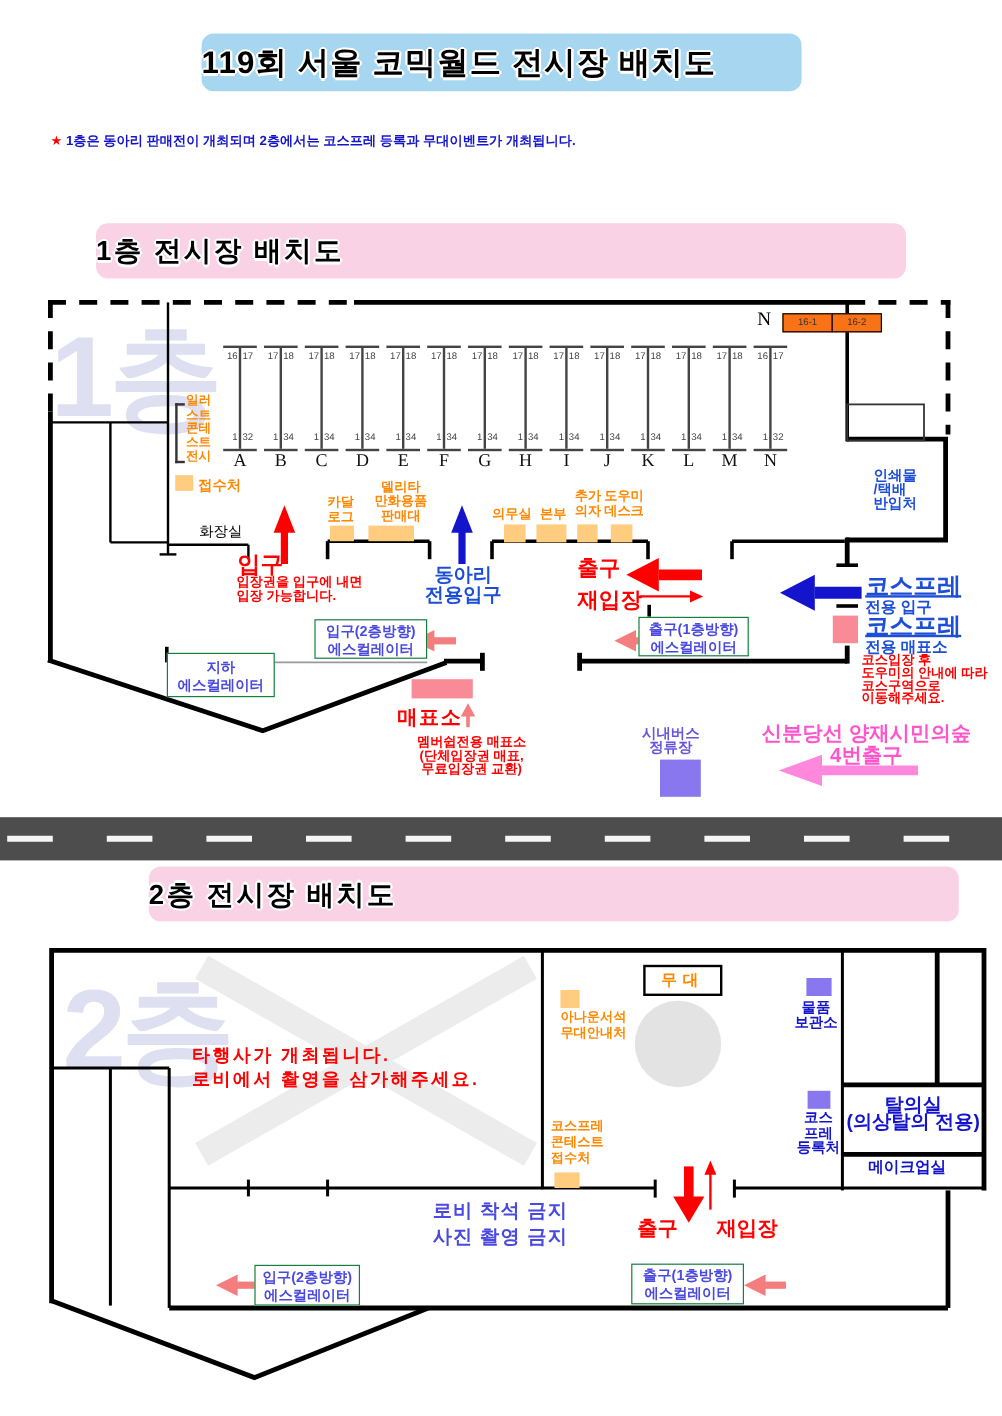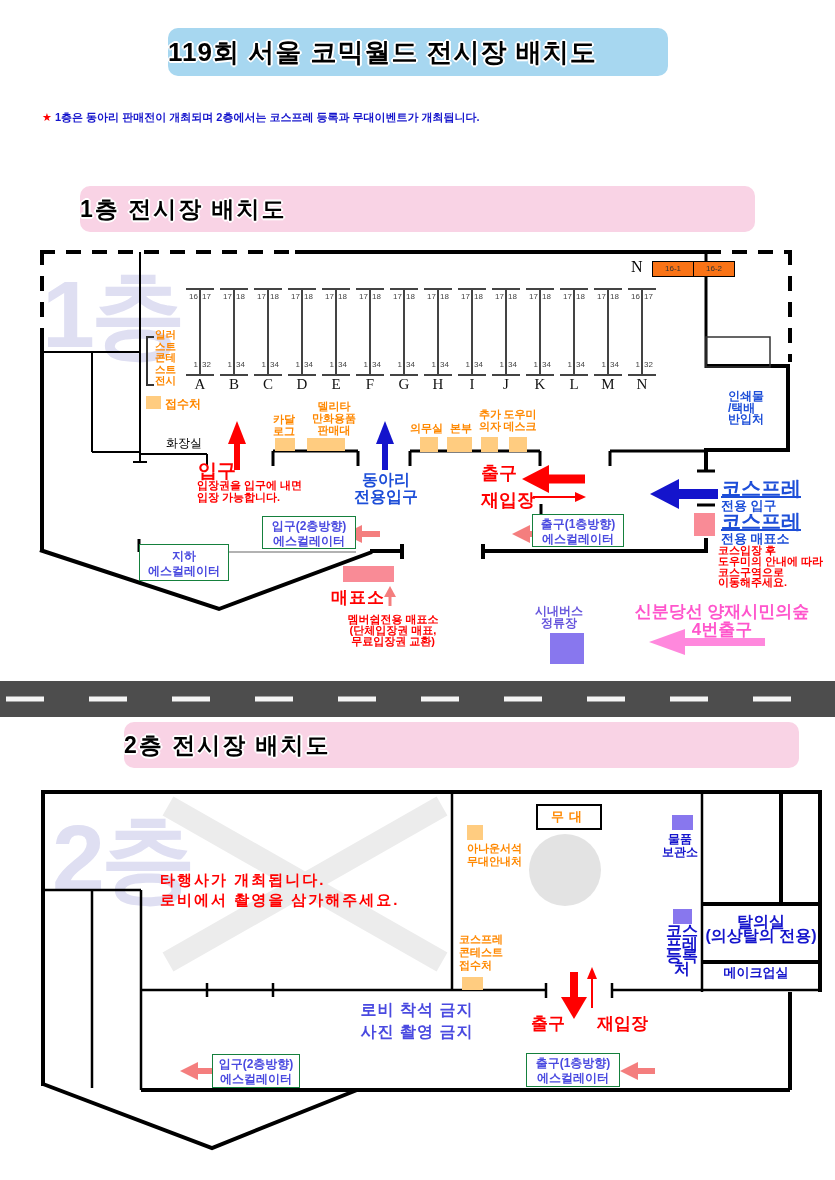--- a/index.html
+++ b/index.html
@@ -393,21 +393,21 @@
 
 <div class="sq" style="left:467px;top:825px;width:16px;height:15px;background:#FFCC80;"></div>
 <div class="L o pre" style="left:467px;top:842px;font-size:11px;line-height:12.5px;">아나운서석
 무대안내처</div>
 
 <div class="sq" style="left:672px;top:815px;width:21px;height:15px;background:#8877EE;"></div>
 <div class="L room-label" style="left:658px;top:833px;width:44px;font-size:12px;line-height:12.5px;">물품
 보관소</div>
 
 <div class="sq" style="left:673px;top:909px;width:19px;height:15px;background:#8877EE;"></div>
-<div class="L room-label" style="left:662px;top:925px;width:40px;font-size:16px;line-height:12.5px;">코스
+<div class="L room-label" style="left:662px;top:925px;width:40px;font-size:12px;line-height:12.5px;">코스
 프레
 등록처</div>
 
 <div class="L room-label" style="left:701px;top:915px;width:120px;font-size:16px;line-height:14px;">탈의실
 (의상탈의 전용)</div>
 <div class="L room-label" style="left:701px;top:964px;width:110px;font-size:13px;">메이크업실</div>
 
 <div class="L o pre" style="left:459px;top:933px;font-size:11px;line-height:13px;">코스프레
 콘테스트
 접수처</div>

